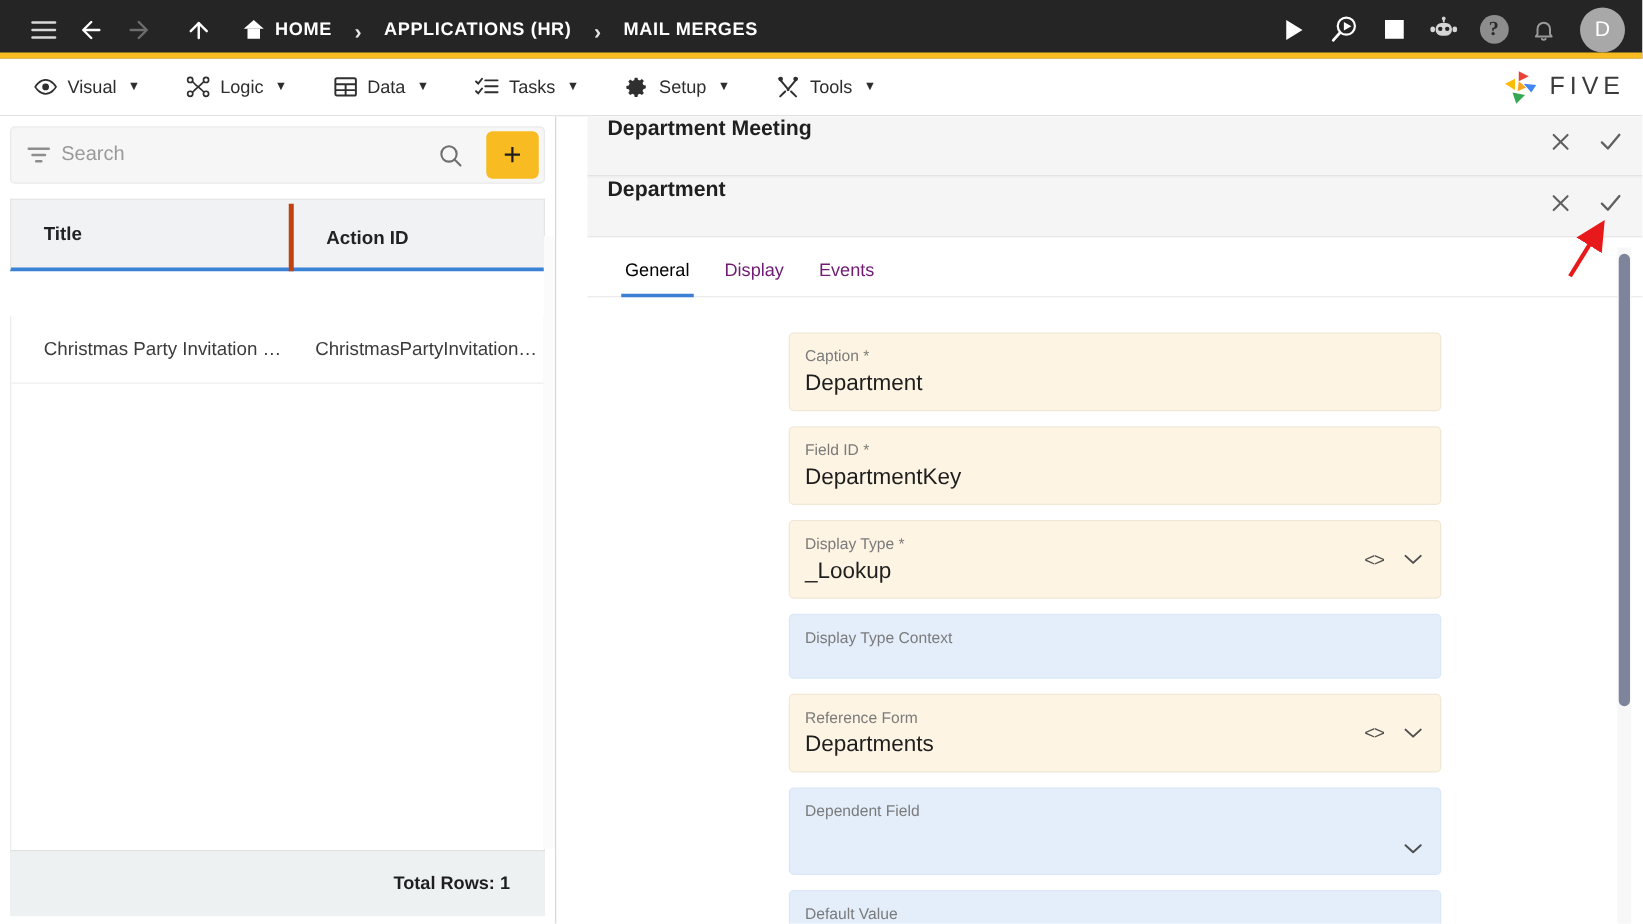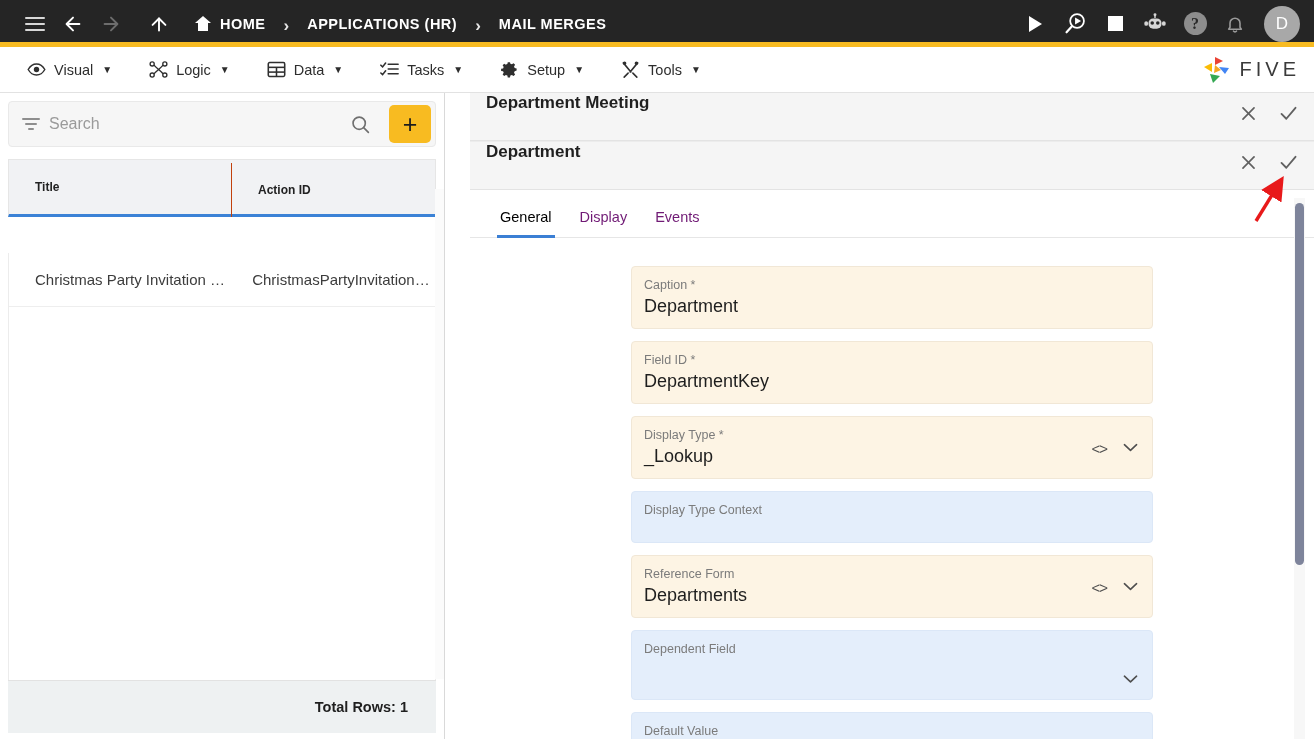--- a/index.html
+++ b/index.html
@@ -126,25 +126,25 @@
   }
 
   #table-wrap { margin: 12px 8px 0 8px; flex: 1 1 auto; display:flex; flex-direction:column; min-height:0;}
   #thead {
     background: #f1f2f4; height: 58px;
     display: flex; align-items: center;
     border-bottom: 3px solid #3b82d6;
     border-top:1px solid #e6e6e6; border-left:1px solid #e6e6e6; border-right:1px solid #e6e6e6;
   }
   .th {
-    font-size: 12px; font-weight: bold; color: #222;
+    font-size: 15px; font-weight: bold; color: #222;
     padding-left: 26px; display:flex; align-items:center; height:100%;
   }
   .th.c1 { width: 222px; }
-  .th.c2 { flex:1 1 auto; border-left: 1px solid #c2410c; margin-top: 6px; }
+  .th.c2 { flex:1 1 auto; border-left: 4px solid #c2410c; margin-top: 6px; }
   #tbody { flex: 1 1 auto; background:#fff; border-left:1px solid #ececec; border-right:1px solid #ececec; overflow:hidden;margin-top:36px;}
   .trow { height: 54px; display:flex; align-items:center; border-bottom:1px solid #eeeeee; }
   .td { font-size: 15px; color: #3c3c3c; padding-left: 26px; overflow:hidden; white-space:nowrap; text-overflow:ellipsis;}
   .td.c1 { width: 222px; }
   .td.c2 { flex:1 1 auto; }
 
   #left-footer {
     height: 53px; background: #eef1f2; border-top:1px solid #e2e2e2;
     display:flex; align-items:center; justify-content:flex-end;
     padding-right: 28px; margin: 0 8px 6px 8px;

